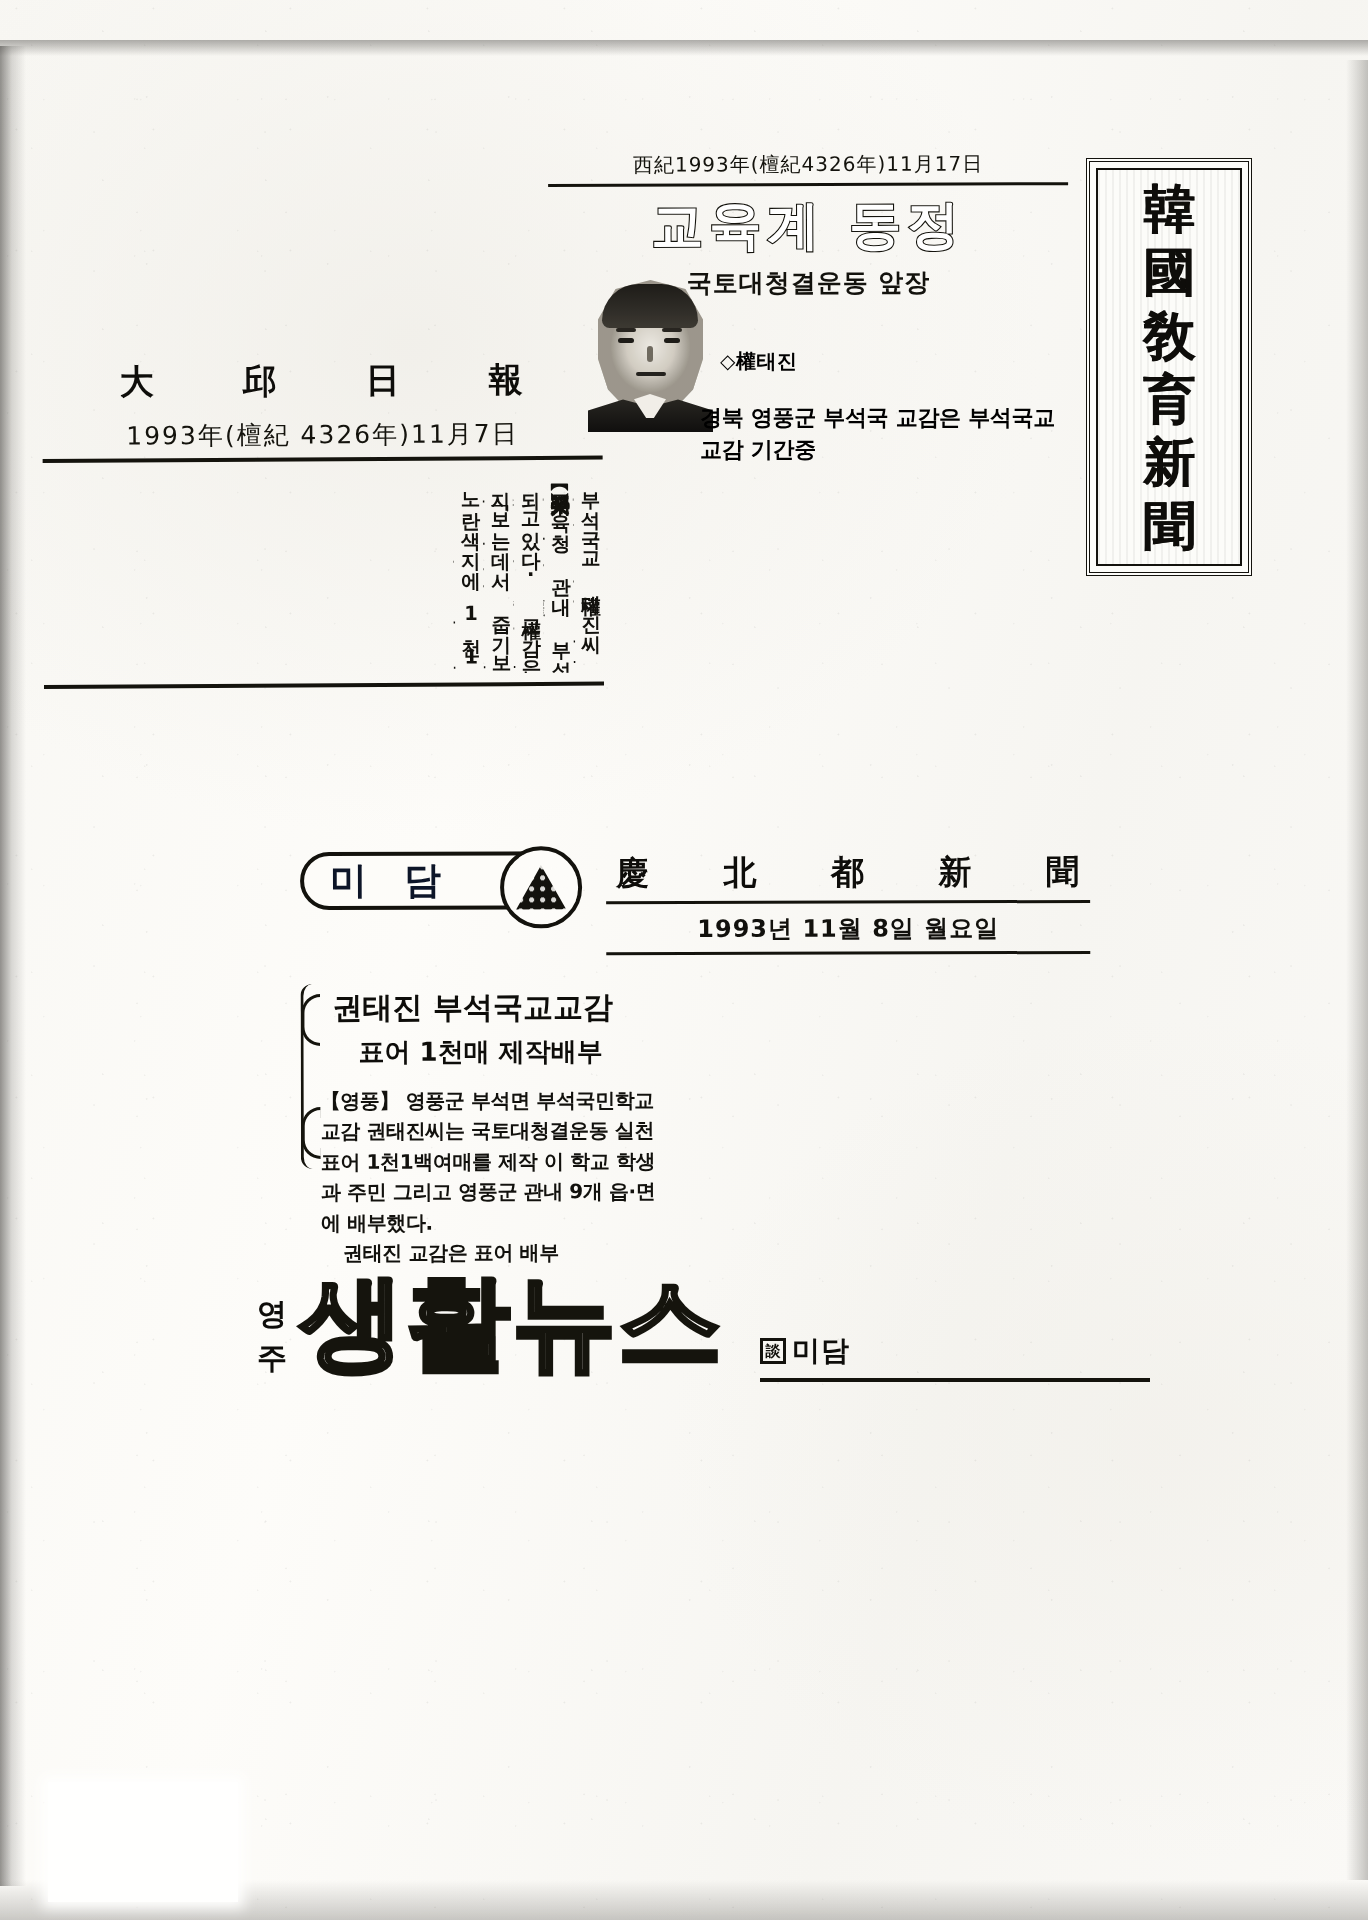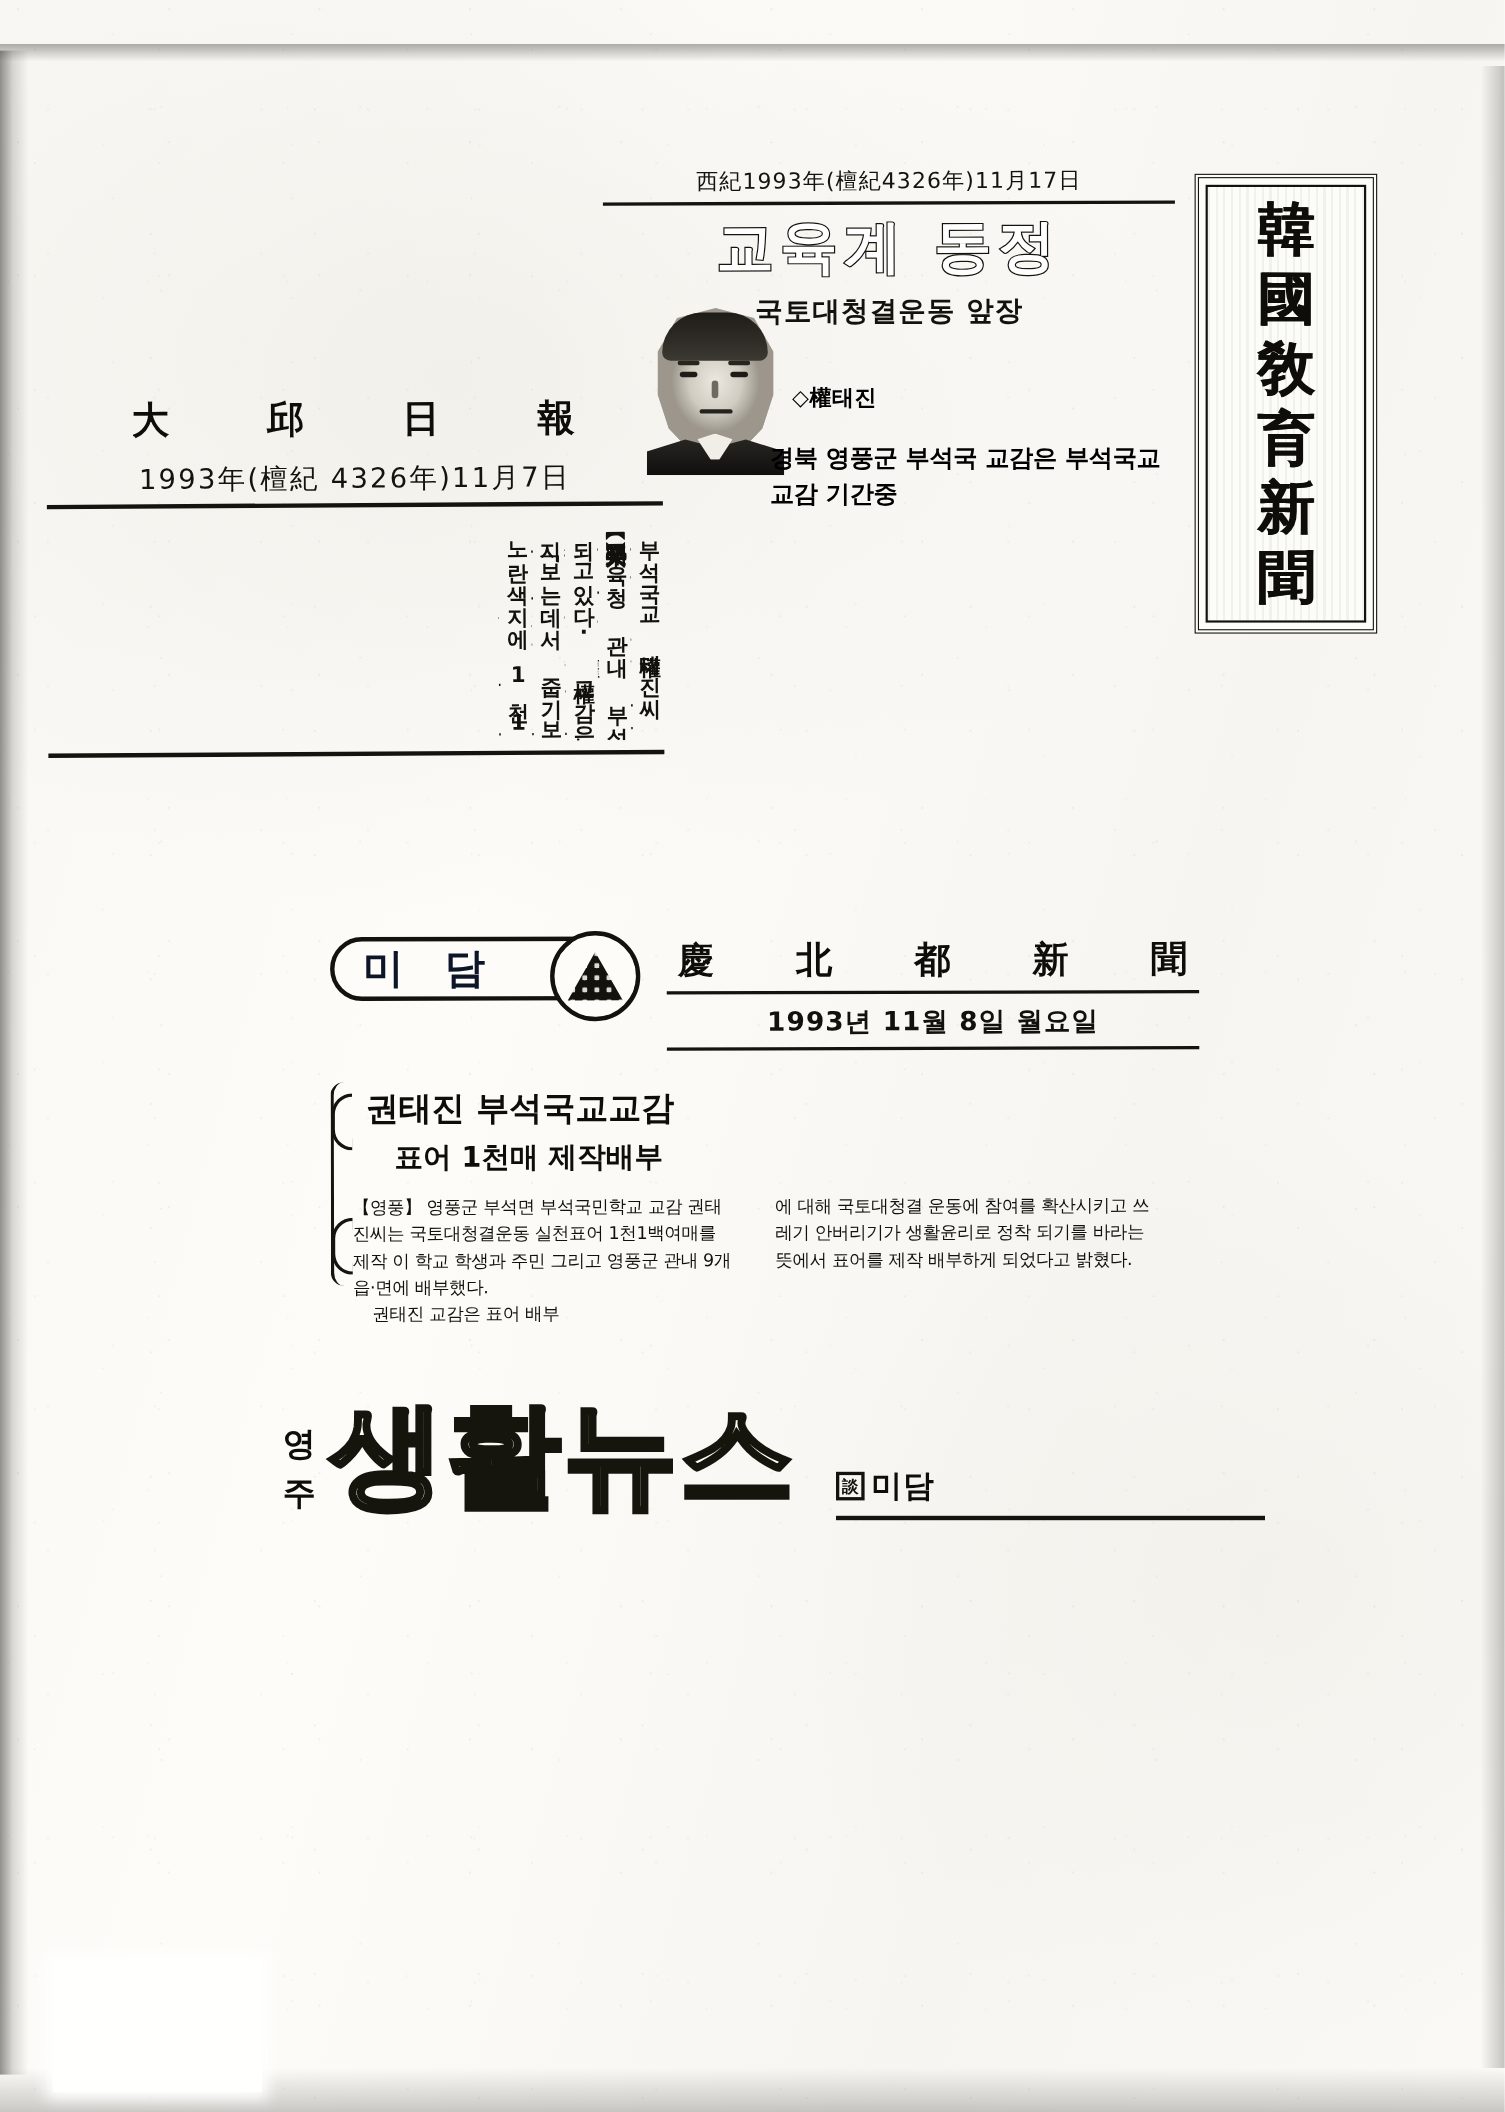--- a/index.html
+++ b/index.html
@@ -188,21 +188,21 @@
     border-left:3px solid #17160f;border-radius:12px;
     background:
       repeating-linear-gradient(180deg,transparent 0 8px,rgba(23,22,15,.0) 8px 16px);
   }
   #kb-brace::before,#kb-brace::after{
     content:"";position:absolute;left:-2px;width:16px;height:46px;border:3px solid #17160f;
     border-right:none;border-radius:22px 0 0 22px;
   }
   #kb-brace::before{top:10px;} #kb-brace::after{bottom:10px;}
   #kb-body{display:flex;gap:34px;margin-top:16px;padding-left:20px;}
-  #kb-body .col{width:350px;font-size:16px;line-height:1.52;letter-spacing:-.4px;font-weight:400;color:#14130f;}
+  #kb-body .col{width:350px;font-size:20px;line-height:1.52;letter-spacing:-.4px;font-weight:700;color:#14130f;}
   #kb-body .col p{margin:0;}
   #kb-body .col p + p{text-indent:1.1em;}
 
   
   #clip-yj{left:250px;top:1270px;width:470px;height:150px;}
   #yj-small{
     position:absolute;left:0;top:22px;width:44px;
     font-size:30px;font-weight:700;line-height:1.45;color:#100f0c;text-align:center;
   }
   #yj-big{
@@ -321,23 +321,20 @@
       <div class="h1">권태진 부석국교교감</div>
       <div class="h2">표어 1천매 제작배부</div>
     </div>
     <div id="kb-brace"></div>
 
     <div id="kb-body">
       <div class="col">
         <p>【영풍】 영풍군 부석면 부석국민학교 교감 권태진씨는 국토대청결운동 실천표어 1천1백여매를 제작 이 학교 학생과 주민 그리고 영풍군 관내 9개 읍·면에 배부했다.</p>
         <p>권태진 교감은 표어 배부</p>
       </div>
-      <div class="col">
-        <p>에 대해 국토대청결 운동에 참여를 확산시키고 쓰레기 안버리기가 생활윤리로 정착 되기를 바라는 뜻에서 표어를 제작 배부하게 되었다고 밝혔다.</p>
-      </div>
     </div>
   </div>
 
   <div class="clip ink" id="clip-yj">
     <div id="yj-small">영주</div>
     <div id="yj-big">생활뉴스</div>
   </div>
 
   <div class="clip ink" id="clip-midam2">
     <div id="m2-head">

